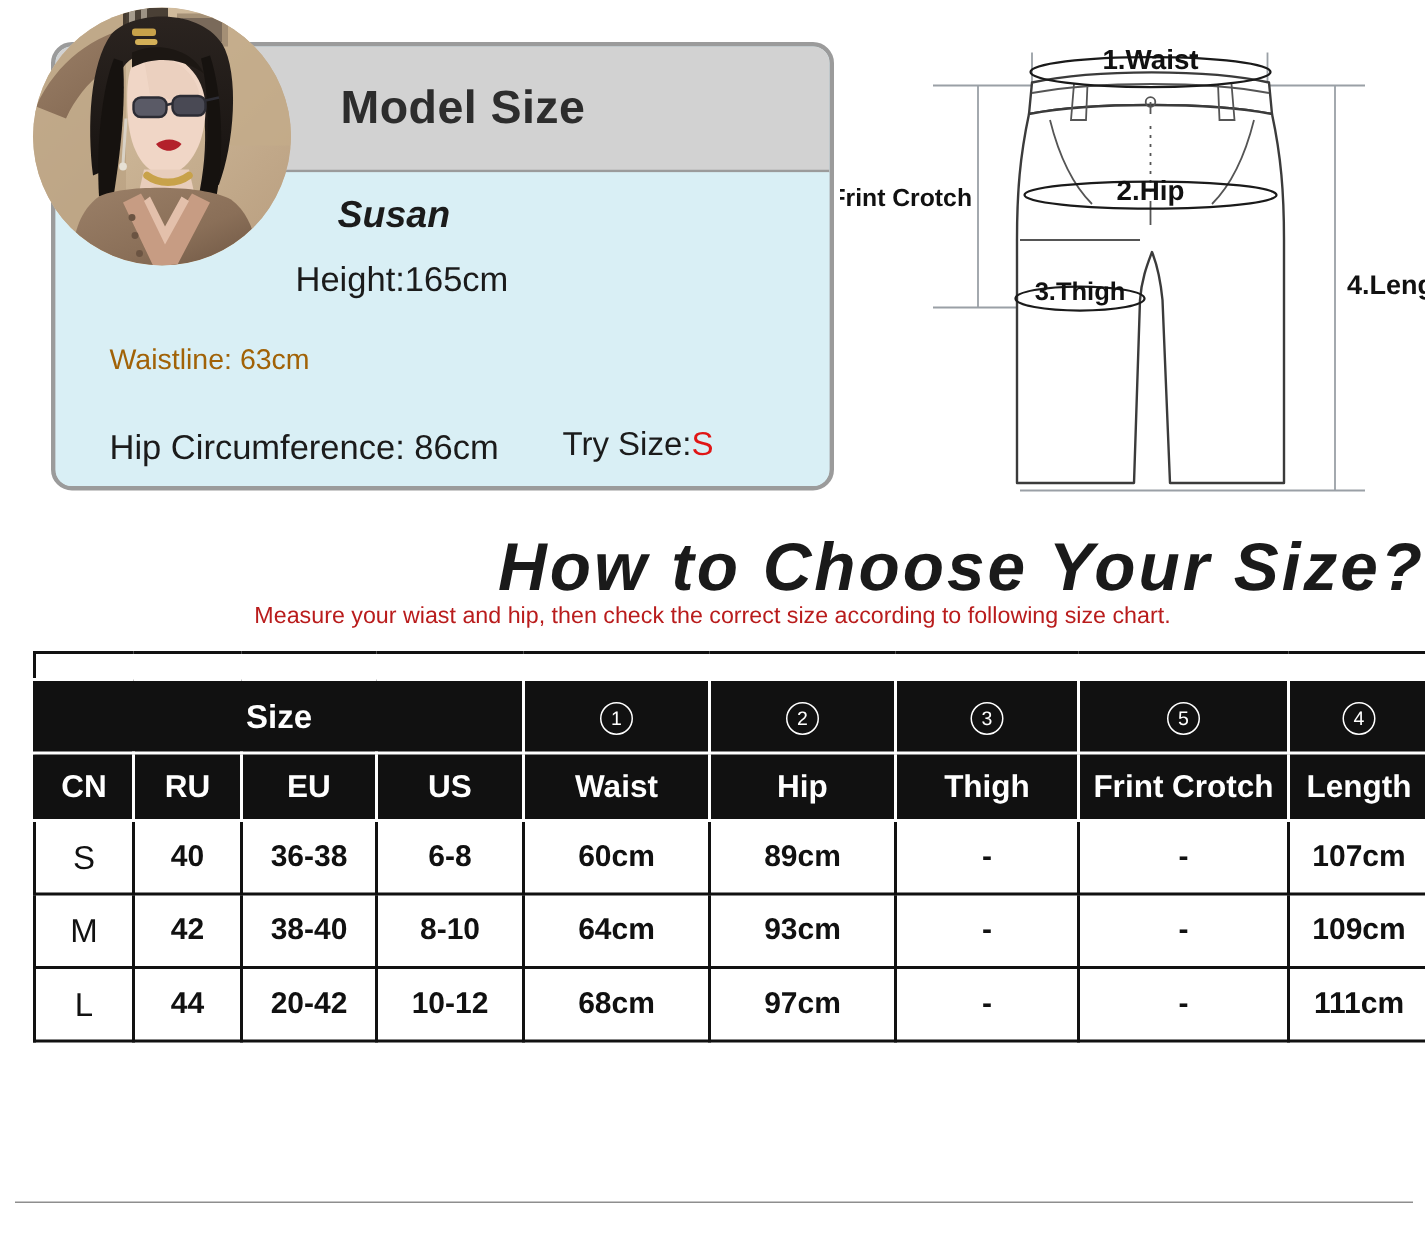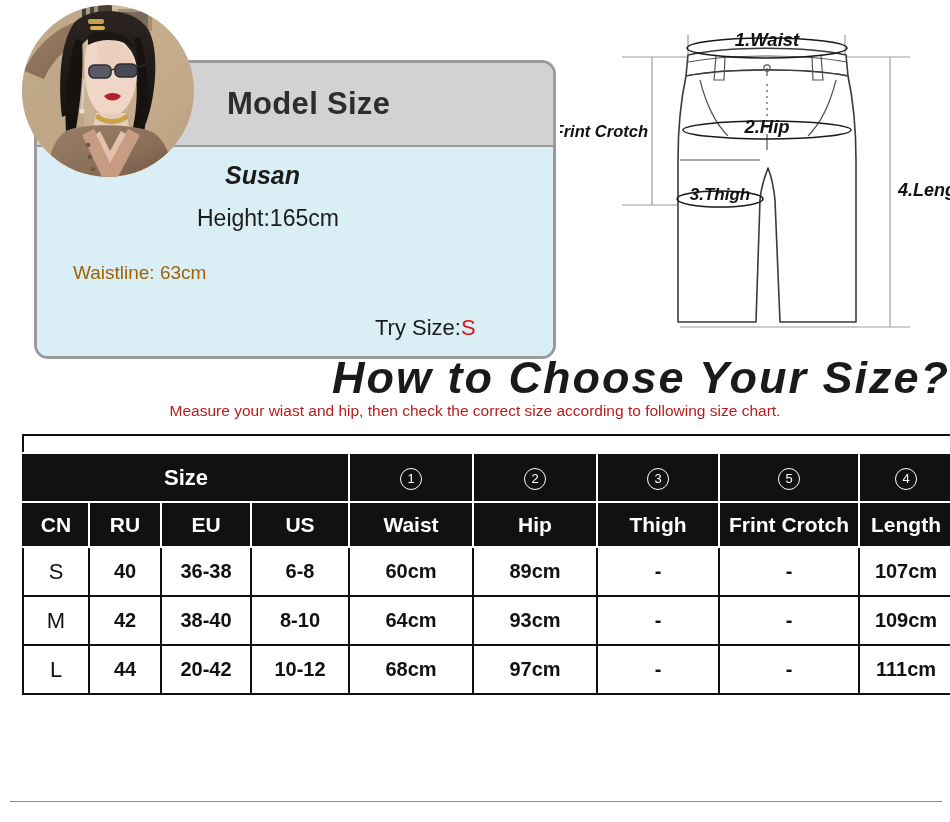--- a/index.html
+++ b/index.html
@@ -21,21 +21,20 @@
     position: absolute;
     left: 34px;
     top: 28px;
     width: 522px;
     height: 299px;
     border: 3px solid #9b9b9b;
     border-radius: 14px;
     box-sizing: border-box;
     overflow: hidden;
     background: #d9eff5;
-    margin-top: 32px;
   }
   #model-card-header {
     height: 82px;
     background: #d2d2d2;
     border-bottom: 2px solid #9b9b9b;
     border-radius: 10px 10px 0 0;
     display: flex;
     align-items: center;
   }
   #model-card-title {
@@ -113,21 +112,20 @@
   }
   #model-photo svg { display: block; }
 
   
   #pants-diagram {
     position: absolute;
     left: 560px;
     top: 0px;
     width: 390px;
     height: 345px;
-    font-style: italic;
   }
   #pants-diagram svg { display: block; }
 
   
   #page-title {
     position: absolute;
     left: 0;
     top: 352px;
     width: 950px;
     text-align: right;
@@ -219,20 +217,21 @@
 <body>
 
 <div id="model-card">
   <div id="model-card-header">
     <span id="model-card-title">Model Size</span>
   </div>
   <div id="model-card-body">
     <span class="model-name">Susan</span>
     <span class="model-height">Height:165cm</span>
     <span class="model-waistline">Waistline: 63cm</span>
+    <span class="model-hip">Hip Circumference: 86cm</span>
     <span class="model-trysize"><span>Try Size:</span><span class="size-value">S</span></span>
   </div>
 </div>
 
 <div id="model-photo">
   <svg width="172" height="172" viewBox="0 0 172 172" xmlns="http://www.w3.org/2000/svg" aria-hidden="true">
     <defs>
       <clipPath id="circClip">
           <circle cx="86" cy="86" r="86"></circle>
         </clipPath>

